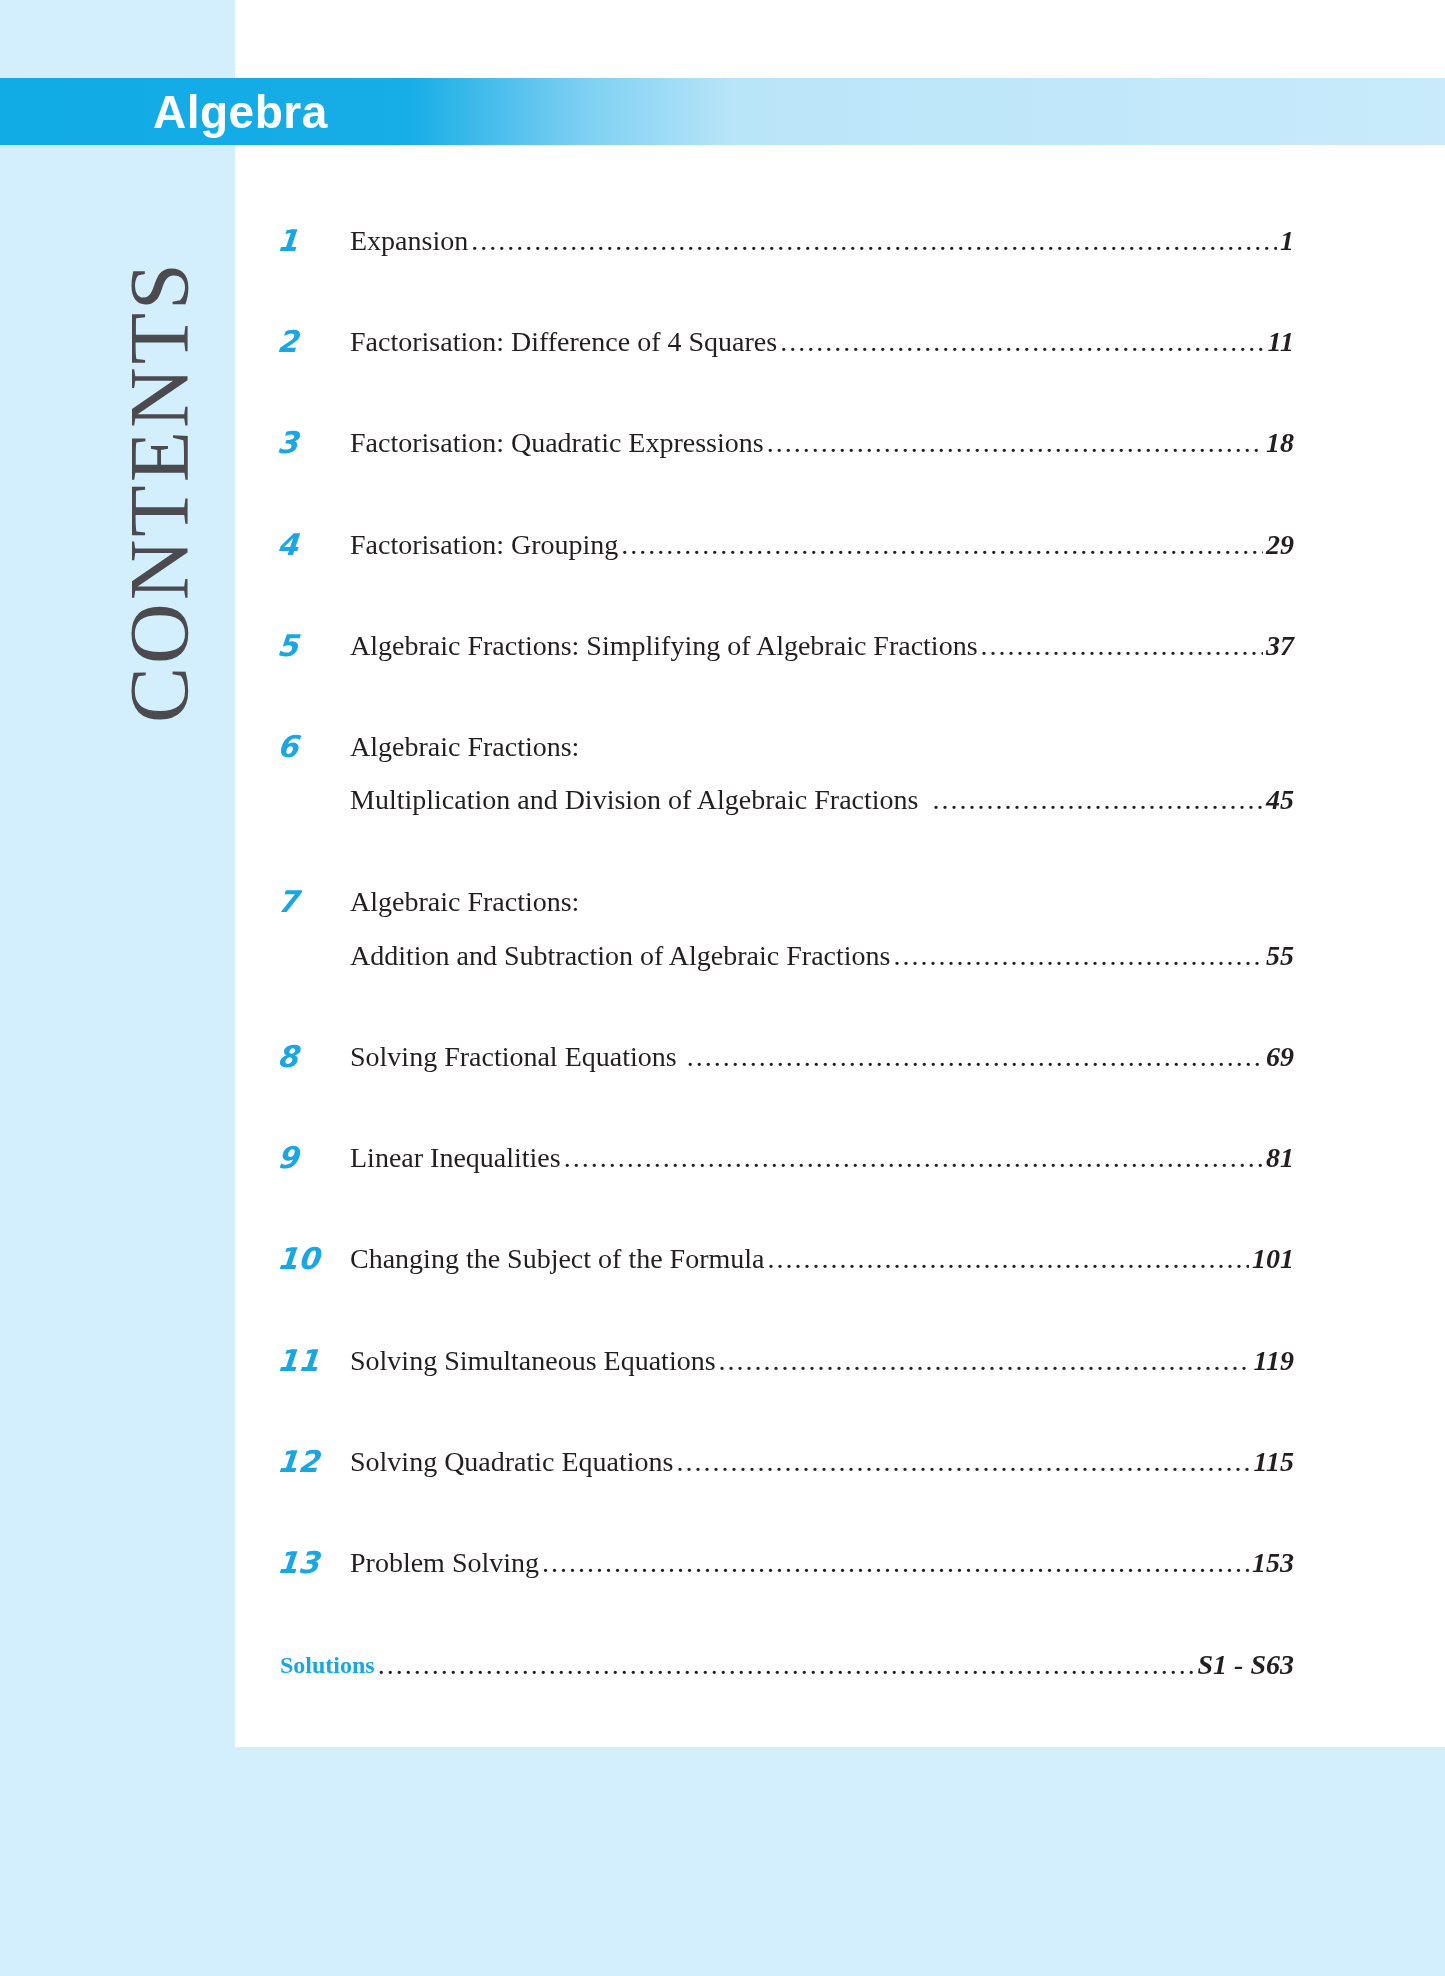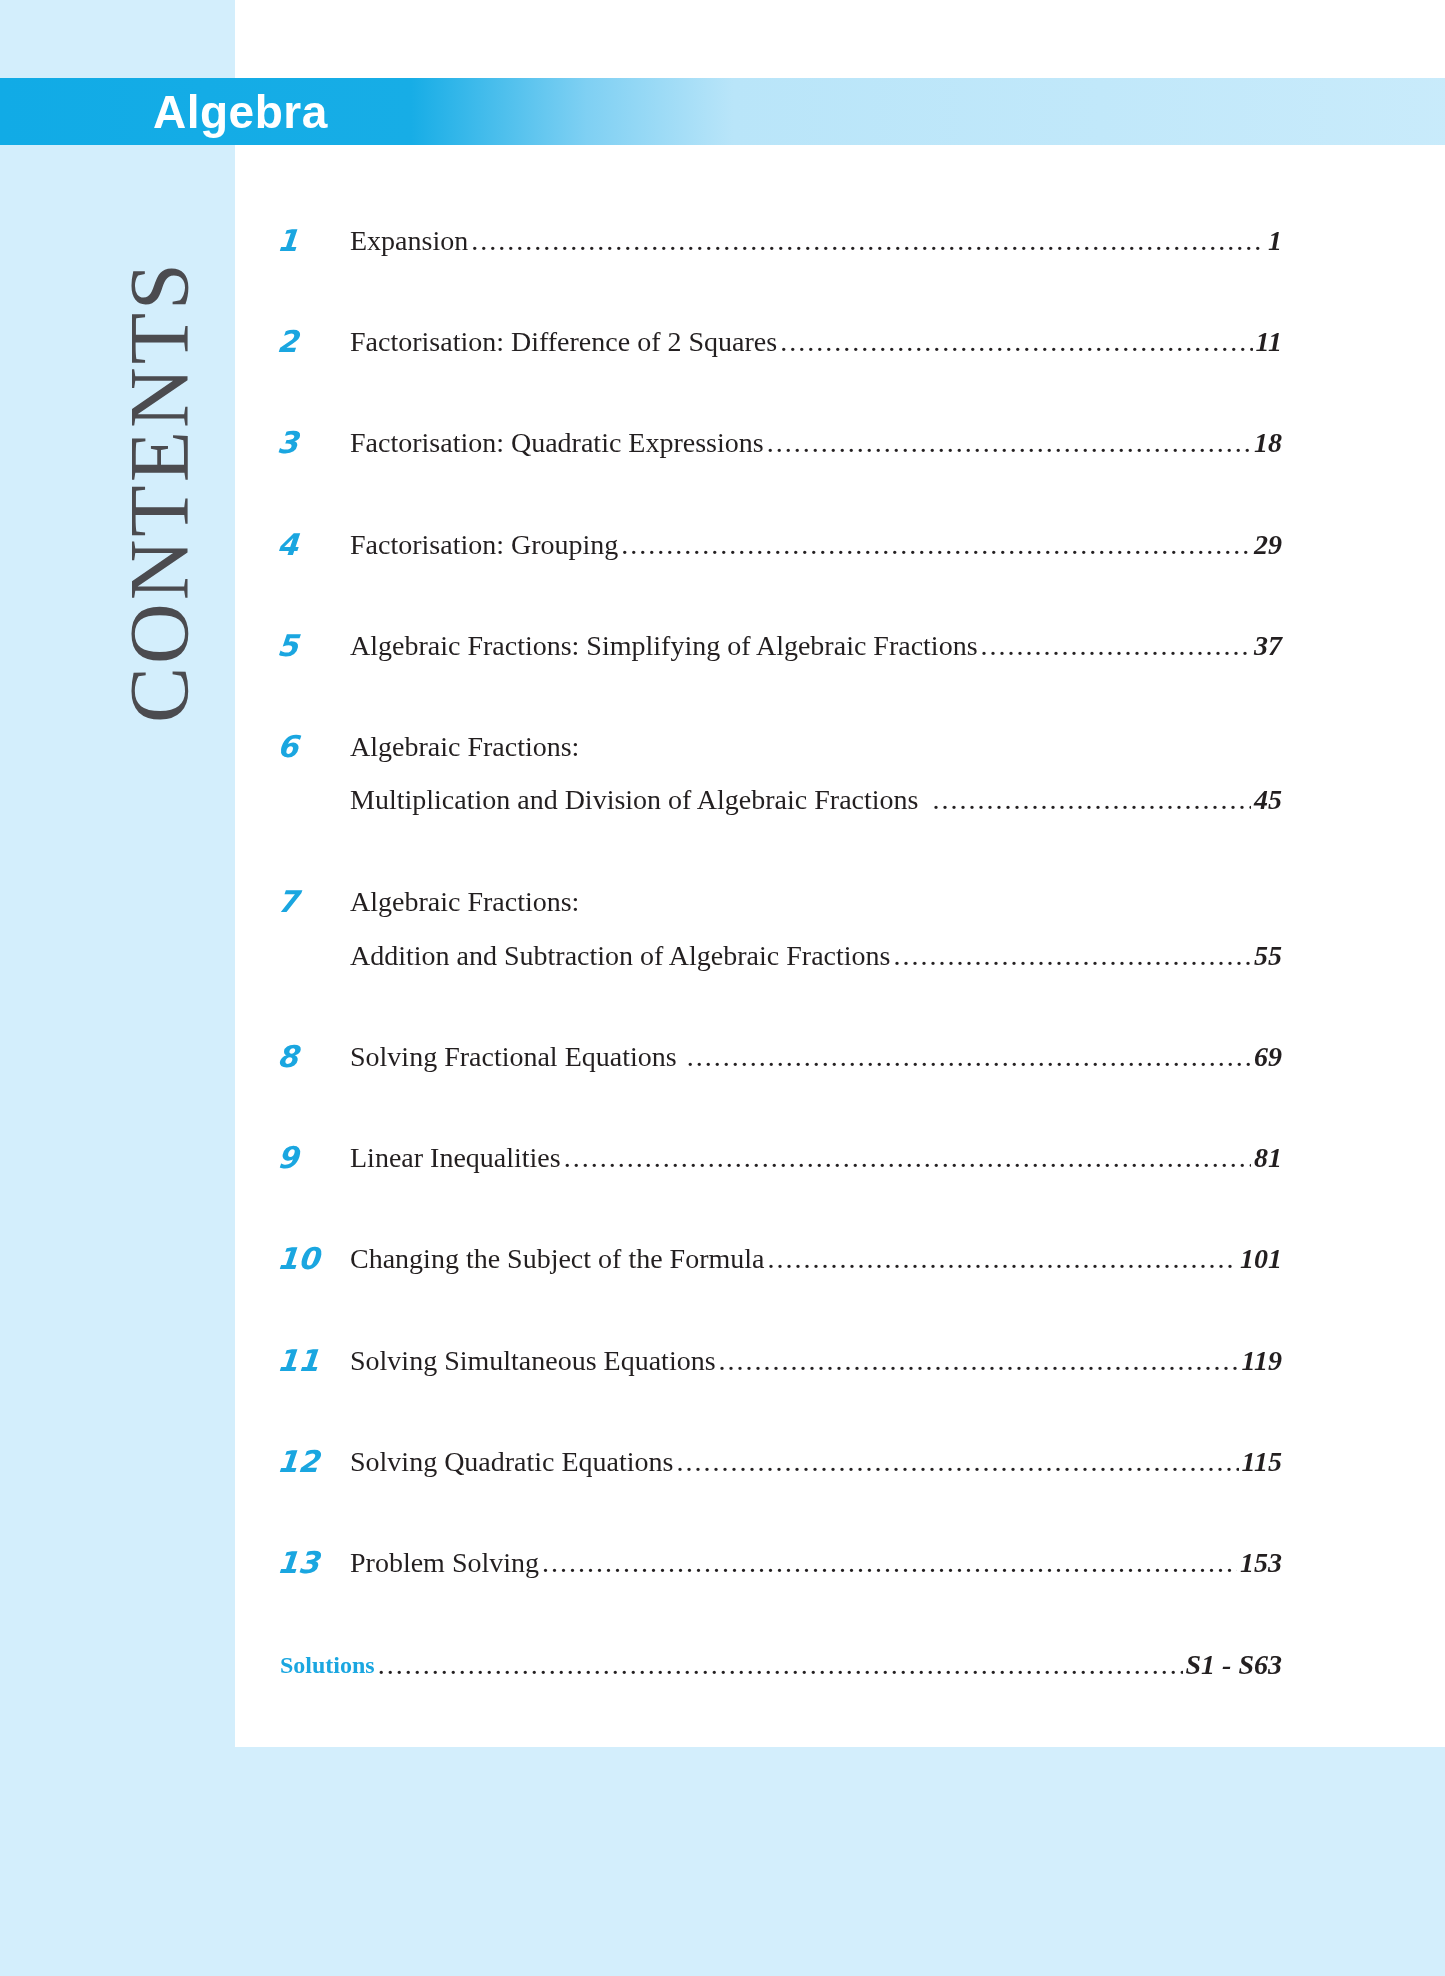--- a/index.html
+++ b/index.html
@@ -63,21 +63,21 @@
     color: #1aa6e0;
     font-family: "DejaVu Sans", sans-serif;
     font-style: italic;
     font-weight: bold;
     font-size: 30px;
     line-height: 42px;
     transform: skewX(-8deg);
   }
   .line {
     position: absolute;
-    left: 70px; right: 16px;
+    left: 70px; right: 4px;
     display: flex;
     align-items: flex-start;
     font-size: 28px;
     line-height: 42px;
     white-space: nowrap;
   }
   .line .label { flex: 0 0 auto; }
   .line .leader {
     flex: 1 1 auto;
     overflow: hidden;
@@ -116,21 +116,21 @@
     <div class="line" style="top:0">
       <span class="label">Expansion</span>
       <span class="leader">....................................................................................................................................................................................................................................</span>
       <span class="page">1</span>
     </div>
   </div>
 
   <div class="toc-entry" style="top:101px">
     <div class="num">2</div>
     <div class="line" style="top:0">
-      <span class="label">Factorisation: Difference of 2 Squares</span>
+      <span class="label">Factorisation: Difference of 4 Squares</span>
       <span class="leader">....................................................................................................................................................................................................................................</span>
       <span class="page">11</span>
     </div>
   </div>
 
   <div class="toc-entry" style="top:202px">
     <div class="num">3</div>
     <div class="line" style="top:0">
       <span class="label">Factorisation: Quadratic Expressions</span>
       <span class="leader">....................................................................................................................................................................................................................................</span>

